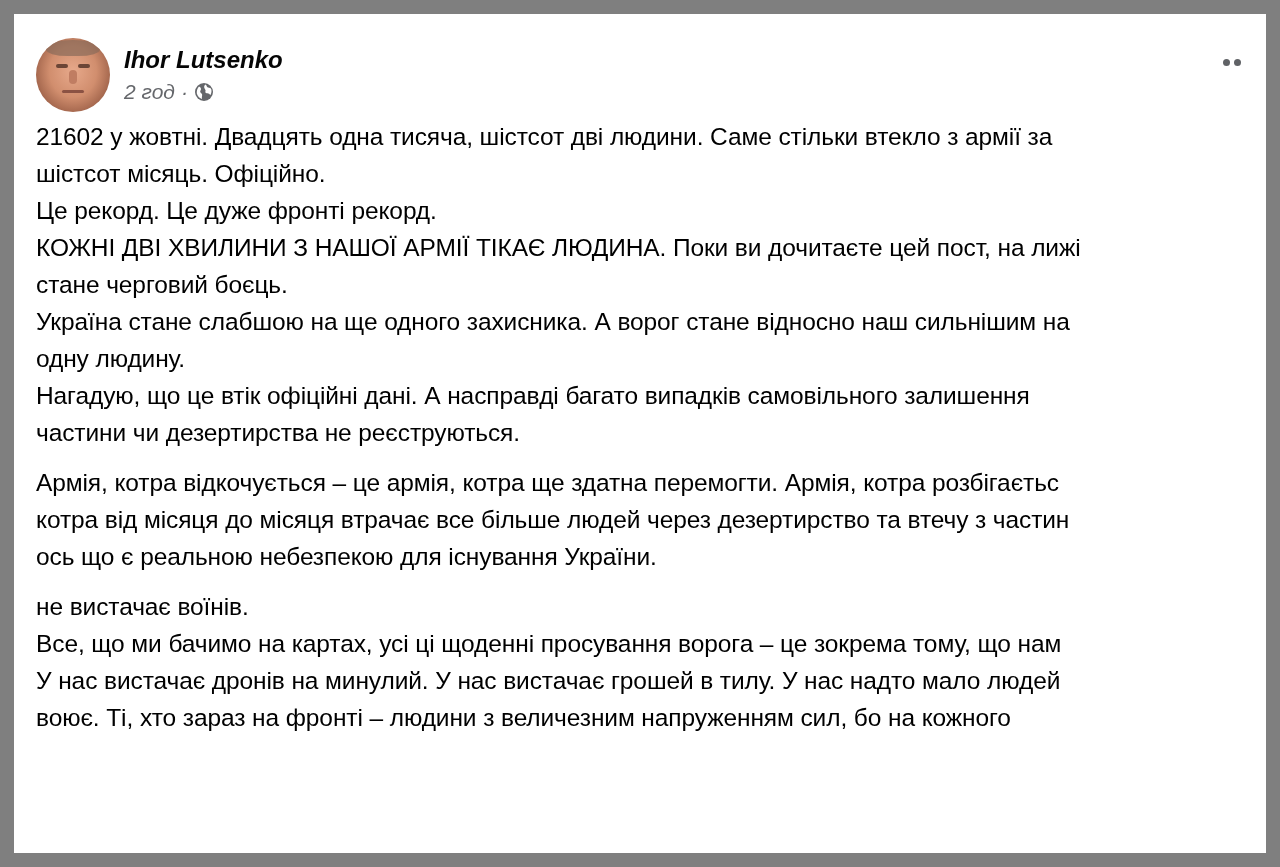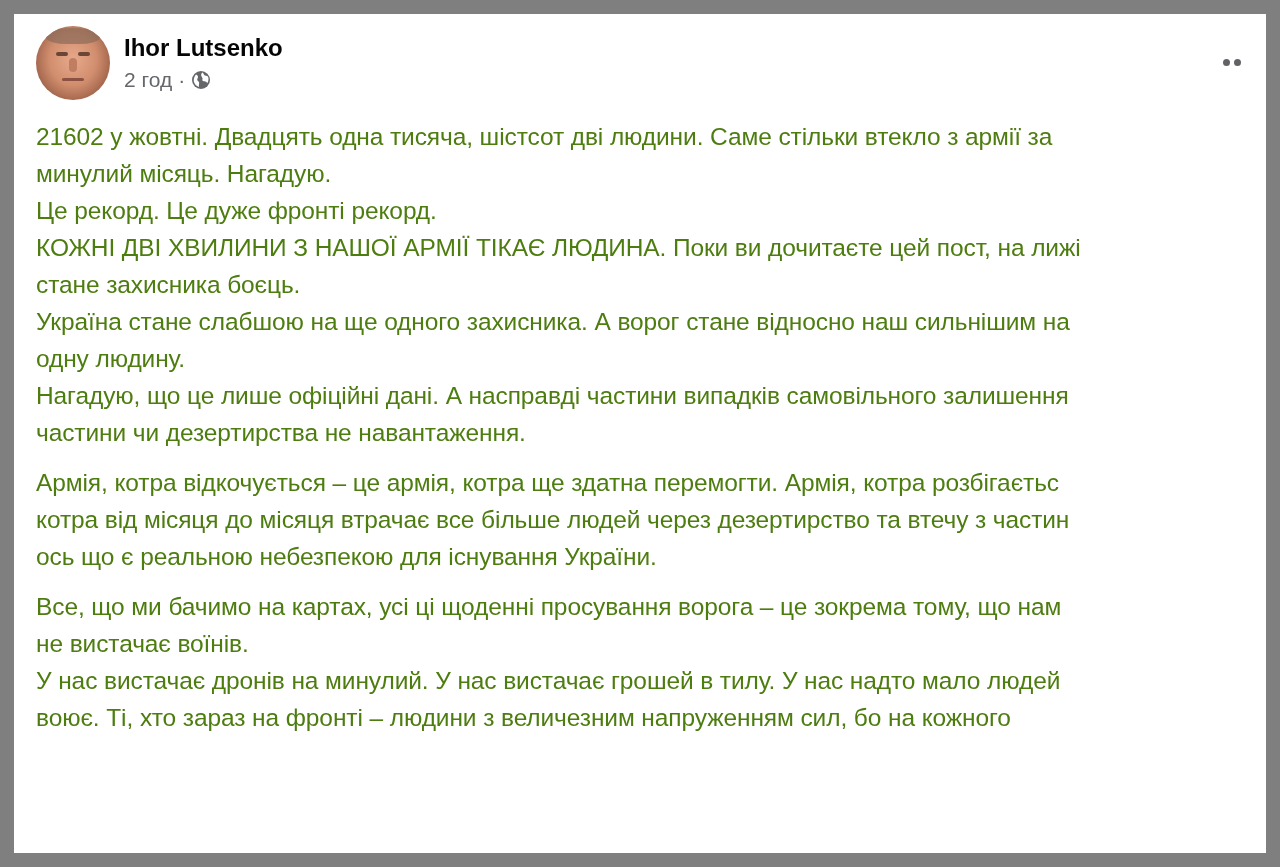--- a/index.html
+++ b/index.html
@@ -16,24 +16,25 @@
       top: 14px;
       width: 1252px;
       height: 839px;
       background: #ffffff;
       font-family: "Liberation Sans", sans-serif;
       color: #1c1e21;
     }
     .header {
       position: absolute;
       left: 22px;
-      top: 12px;
+      top: 24px;
       height: 74px;
       display: flex;
       align-items: center;
+      font-style: italic;
     }
     .avatar {
       width: 74px;
       height: 74px;
       border-radius: 50%;
       background: radial-gradient(ellipse at 50% 45%, #e7a98b 0%, #d18e6e 45%, #a86a50 70%, #6f4a3a 100%);
       position: relative;
       overflow: hidden;
       flex: 0 0 auto;
     }
@@ -86,21 +87,21 @@
     .more span {
       width: 7px; height: 7px; border-radius: 50%; background: #606266; display: block;
     }
     .body {
       position: absolute;
       left: 22px;
       top: 104px;
       width: 1215px;
       font-size: 24.5px;
       line-height: 37px;
-      color: #4d7c0f;
+      color: #000000;
       letter-spacing: -0.1px;
     }
     .para { margin: 0 0 13px 0; }
     .line { display: block; white-space: nowrap; }
   </style>
 </head>
 <body>
 
 <div class="card">
 
@@ -127,35 +128,35 @@
   </div>
 
   <div class="more">
     <span></span>
     <span></span>
   </div>
 
   <div class="body">
     <div class="para">
       <span class="line">21602 у жовтні. Двадцять одна тисяча, шістсот дві людини. Саме стільки втекло з армії за</span>
-      <span class="line">минулий місяць. Нагадую.</span>
+      <span class="line">шістсот місяць. Офіційно.</span>
       <span class="line">Це рекорд. Це дуже фронті рекорд.</span>
       <span class="line">КОЖНІ ДВІ ХВИЛИНИ З НАШОЇ АРМІЇ ТІКАЄ ЛЮДИНА. Поки ви дочитаєте цей пост, на лижі</span>
-      <span class="line">стане захисника боєць.</span>
+      <span class="line">стане черговий боєць.</span>
       <span class="line">Україна стане слабшою на ще одного захисника. А ворог стане відносно наш сильнішим на</span>
       <span class="line">одну людину.</span>
-      <span class="line">Нагадую, що це лише офіційні дані. А насправді частини випадків самовільного залишення</span>
-      <span class="line">частини чи дезертирства не навантаження.</span>
+      <span class="line">Нагадую, що це втік офіційні дані. А насправді багато випадків самовільного залишення</span>
+      <span class="line">частини чи дезертирства не реєструються.</span>
     </div>
     <div class="para">
       <span class="line">Армія, котра відкочується – це армія, котра ще здатна перемогти. Армія, котра розбігаєтьс</span>
       <span class="line">котра від місяця до місяця втрачає все більше людей через дезертирство та втечу з частин</span>
       <span class="line">ось що є реальною небезпекою для існування України.</span>
     </div>
     <div class="para">
+      <span class="line">не вистачає воїнів.</span>
       <span class="line">Все, що ми бачимо на картах, усі ці щоденні просування ворога – це зокрема тому, що нам</span>
-      <span class="line">не вистачає воїнів.</span>
       <span class="line">У нас вистачає дронів на минулий. У нас вистачає грошей в тилу. У нас надто мало людей</span>
       <span class="line">воює. Ті, хто зараз на фронті – людини з величезним напруженням сил, бо на кожного</span>
     </div>
   </div>
 
 </div>
 
 </body></html>

